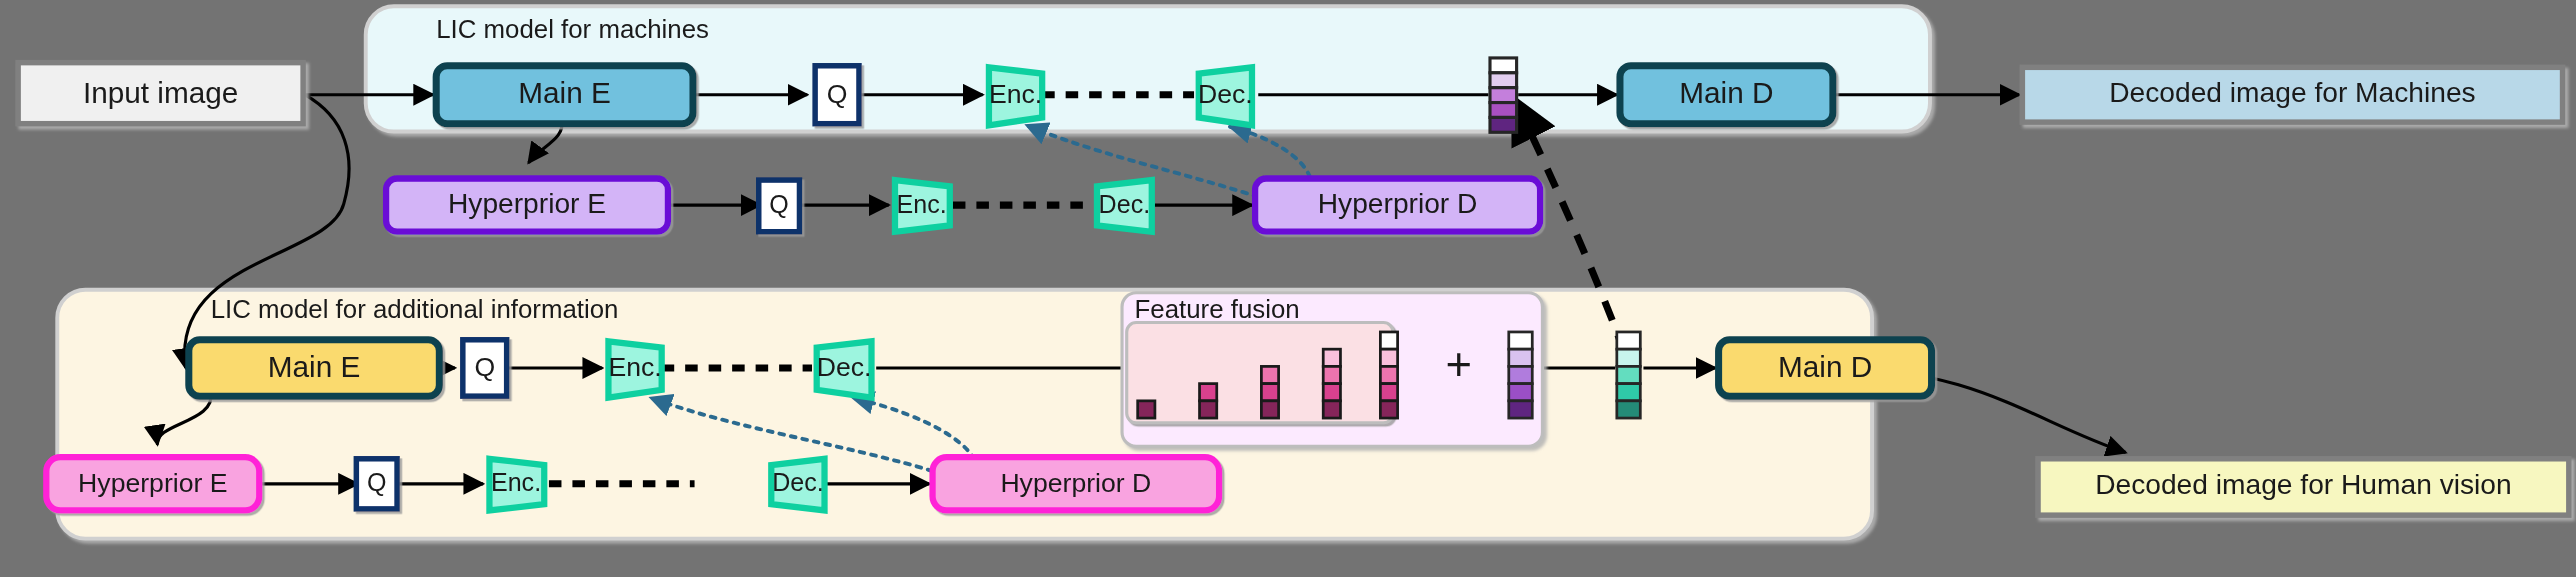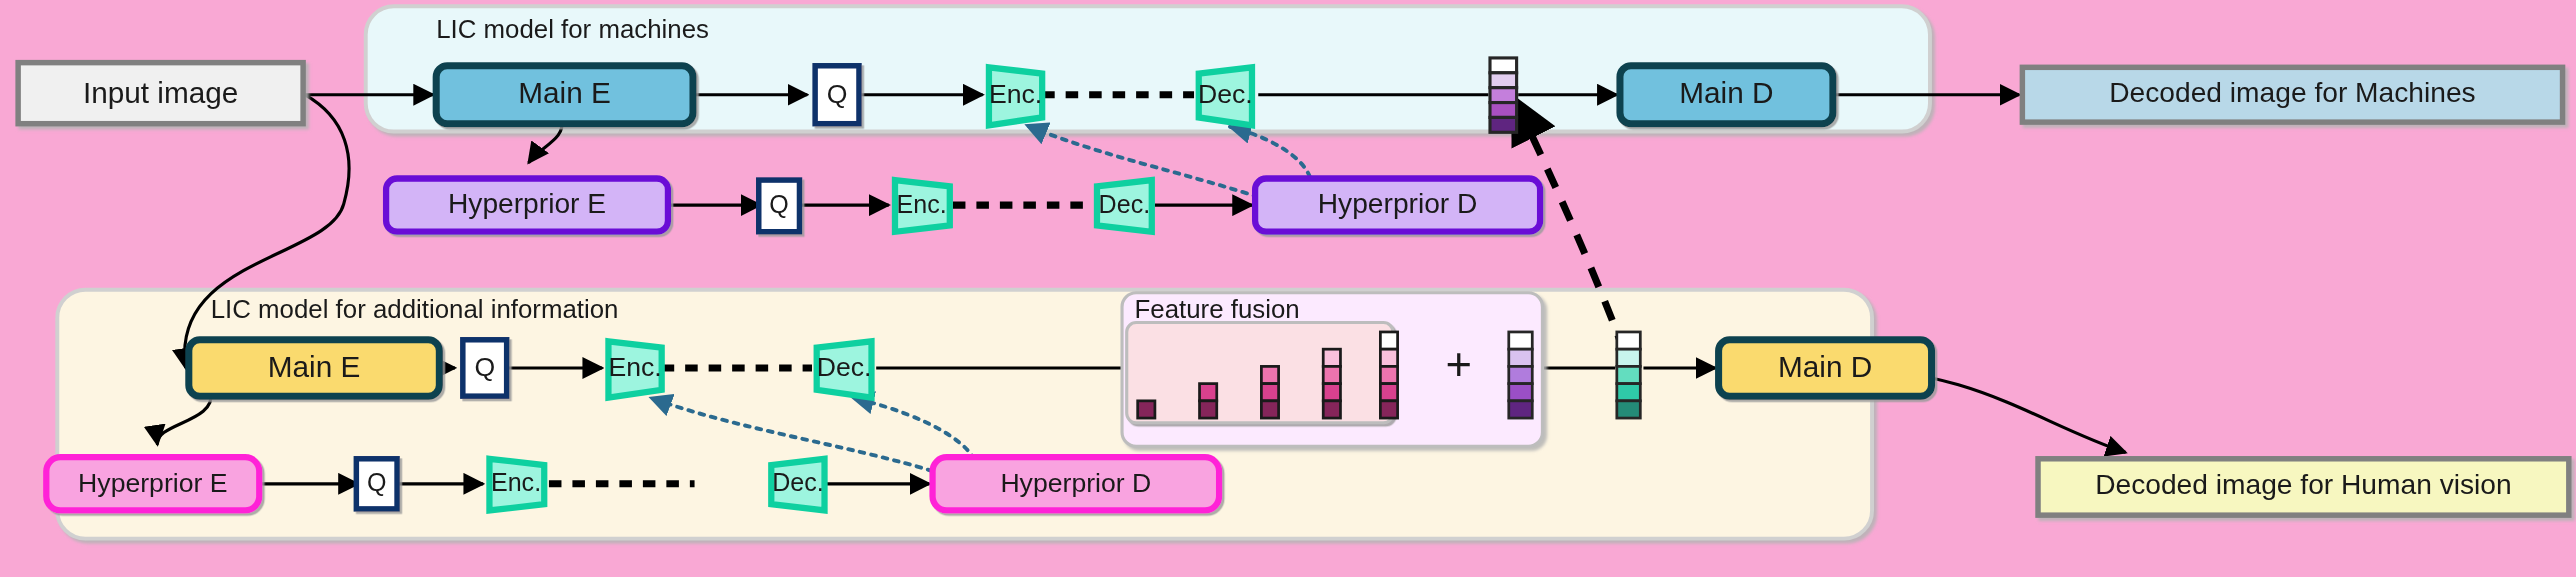--- a/index.html
+++ b/index.html
@@ -1,18 +1,18 @@
 <!DOCTYPE html>
 <html style="font-size:12.5px"><head>
 <meta charset="utf-8">
 <style>
   html,body{margin:0;padding:0;background:#ffffff;}
   body{width:2576px;height:577px;overflow:hidden;
        font-family:"Liberation Sans","DejaVu Sans",sans-serif;}
-  #stage{position:relative;width:2576px;height:577px;background:#f9a8d4;}
+  #stage{position:relative;width:2576px;height:577px;background:#737373;}
   svg.layer{position:absolute;left:0;top:0;width:2576px;height:577px;}
   .nodeText{font-family:"Liberation Sans","DejaVu Sans",sans-serif;
             fill:#1a1a1a;text-anchor:middle;dominant-baseline:middle;}
   .panelTitle{font-family:"Liberation Sans","DejaVu Sans",sans-serif;
               fill:#1a1a1a;text-anchor:start;dominant-baseline:middle;font-size:33px;}
 </style>
 </head>
 <body>
 
 <div id="stage">

